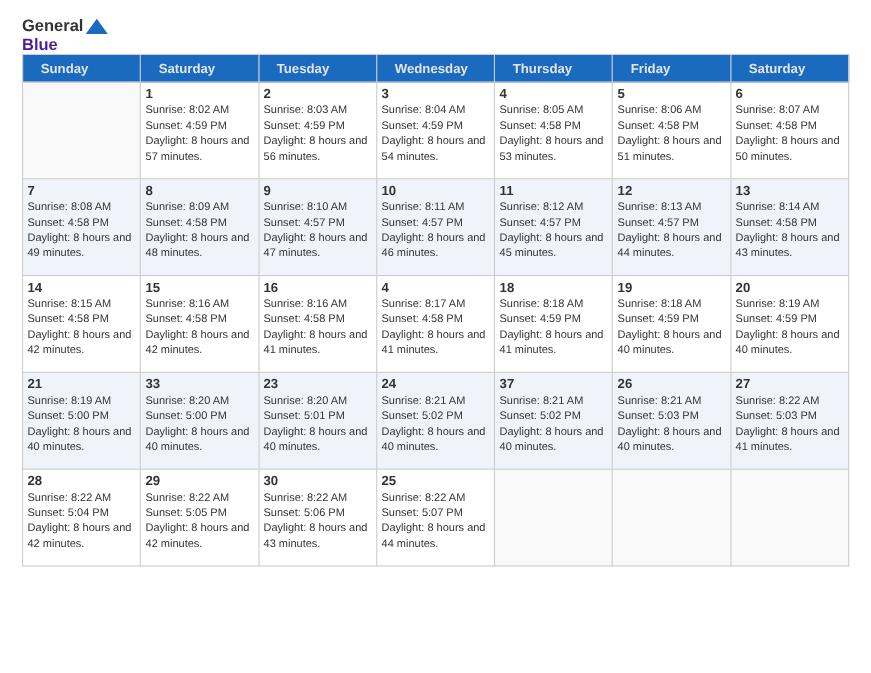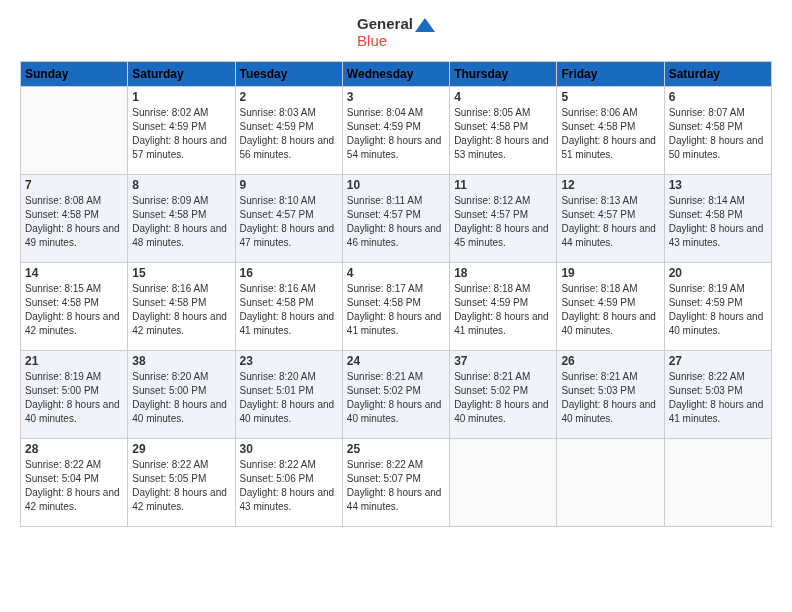--- a/index.html
+++ b/index.html
@@ -11,23 +11,23 @@
       overflow: hidden;
     }
     .page {
       width: 792px;
       height: 612px;
       background: #fff;
       padding: 16px 20px 10px 20px;
     }
     .header {
       display: flex;
-      justify-content: center;
+      justify-content: flex-start;
       align-items: flex-start;
-      margin-bottom: 12px;
+      margin-bottom: 0;
     }
     .logo {
       display: flex;
       align-items: center;
       gap: 0;
     }
     .title-block {
       text-align: right;
     }
     .month-title {
@@ -39,24 +39,24 @@
       font-size: 14px;
       color: #555;
     }
     .calendar {
       width: 100%;
       border-collapse: collapse;
       table-layout: fixed;
     }
     .calendar thead tr th {
       background: #1a6abf;
-      color: #000000;
+      color: #e5e5e5;
       font-size: 12px;
       font-weight: bold;
-      padding: 5px 4px;
+      padding: 5px 16px;
       text-align: left;
       border: 1px solid #ccc;
     }
     .calendar tbody tr td {
       border: 1px solid #ccc;
       vertical-align: top;
       padding: 3px 4px;
       font-size: 10px;
       color: #333;
       height: 88px;
@@ -81,21 +81,21 @@
     }
   </style>
 </head>
 <body>
 
 <div class="page">
   <div class="header">
     <div class="logo">
   <div style="display:flex;flex-direction:column;line-height:1.1;">
     <span style="font-size:15px;font-weight:bold;color:#333;">General<span style="display:inline-block;width:0;height:0;border-left:10px solid transparent;border-right:10px solid transparent;border-bottom:14px solid #1a6abf;vertical-align:middle;margin-left:2px;"></span></span>
-    <span style="font-size:15px;font-weight:normal;color:#ef4444;">Blue</span>
+    <span style="font-size:15px;font-weight:bold;color:#4c1d95;">Blue</span>
   </div>
       </div>
     <div class="title-block">
       <div class="month-title"></div>
       <div class="subtitle"></div>
     </div>
   </div>
 
   <table class="calendar">
     <thead>
@@ -196,21 +196,21 @@
             <span class="day-number">20</span>
             <div class="day-info">Sunrise: 8:19 AM<br>Sunset: 4:59 PM<br>Daylight: 8 hours and 40 minutes.</div>
           </td>
         </tr>
         <tr class="alt-row">
           <td>
             <span class="day-number">21</span>
             <div class="day-info">Sunrise: 8:19 AM<br>Sunset: 5:00 PM<br>Daylight: 8 hours and 40 minutes.</div>
           </td>
           <td>
-            <span class="day-number">38</span>
+            <span class="day-number">33</span>
             <div class="day-info">Sunrise: 8:20 AM<br>Sunset: 5:00 PM<br>Daylight: 8 hours and 40 minutes.</div>
           </td>
           <td>
             <span class="day-number">23</span>
             <div class="day-info">Sunrise: 8:20 AM<br>Sunset: 5:01 PM<br>Daylight: 8 hours and 40 minutes.</div>
           </td>
           <td>
             <span class="day-number">24</span>
             <div class="day-info">Sunrise: 8:21 AM<br>Sunset: 5:02 PM<br>Daylight: 8 hours and 40 minutes.</div>
           </td>

